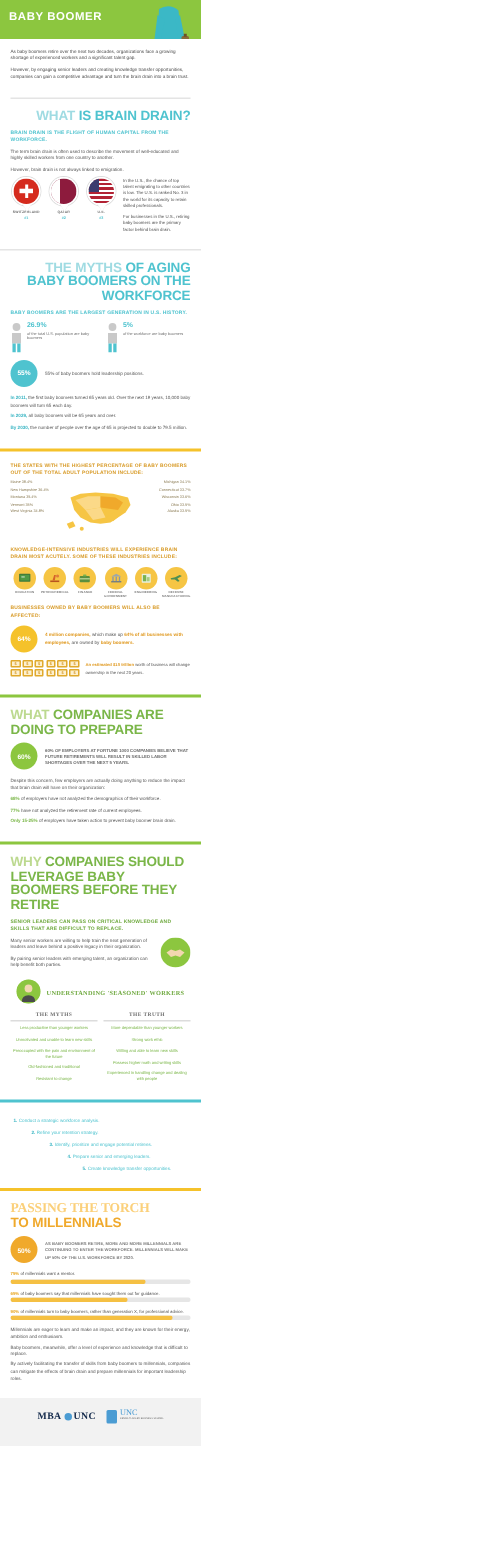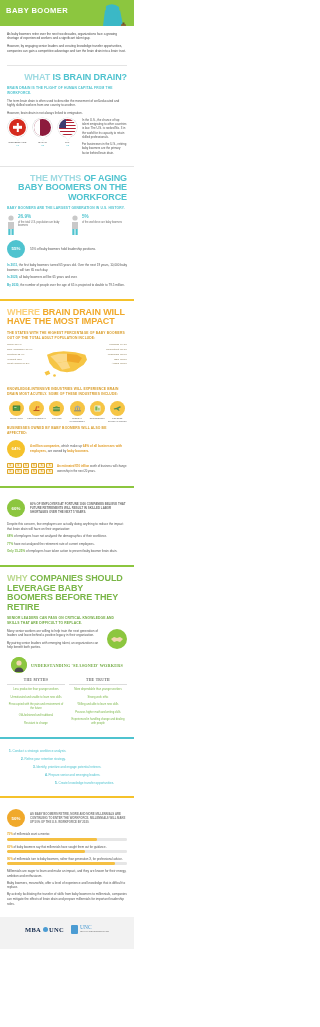--- a/index.html
+++ b/index.html
@@ -350,24 +350,20 @@
       <b class="teal-t">In 2029,</b><span> all baby boomers will be 65 years and over.</span>
     </div>
     <div class="stat-line">
       <b class="teal-t">By 2030,</b><span> the number of people over the age of 65 is projected to double to 79.5 million.</span>
     </div>
   </div>
 
   <div class="bar-accent"></div>
 
   <div class="sec orange">
-    <h2 class="sec-h">
-      <span class="lead">WHERE</span>
-      <span>BRAIN DRAIN WILL HAVE THE MOST IMPACT</span>
-    </h2>
     <div class="sub">THE STATES WITH THE HIGHEST PERCENTAGE OF BABY BOOMERS OUT OF THE TOTAL ADULT POPULATION INCLUDE:</div>
 
     <div class="map-block">
       <div class="state-col">
         <div class="state-item"><span>Maine</span> <span>38.4%</span></div>
         <div class="state-item"><span>New Hampshire</span> <span>36.4%</span></div>
         <div class="state-item"><span>Montana</span> <span>35.4%</span></div>
         <div class="state-item"><span>Vermont</span> <span>35%</span></div>
         <div class="state-item"><span>West Virginia</span> <span>34.8%</span></div>
       </div>
@@ -484,20 +480,24 @@
       </div>
       <div class="money-txt">
         <b style="color:#e09a22">An estimated $10 trillion</b><span> worth of business will change ownership in the next 20 years.</span>
       </div>
     </div>
   </div>
 
   <div class="bar-accent green"></div>
 
   <div class="sec green">
+    <h2 class="sec-h">
+      <span class="lead">WHAT</span>
+      <span>COMPANIES ARE DOING TO PREPARE</span>
+    </h2>
     <div class="badge-row">
       <div class="badge green-b">60%</div>
       <div class="badge-txt" style="font-weight:bold;font-size:2.9px;color:#6d6d6d">60% OF EMPLOYERS AT FORTUNE 1000 COMPANIES BELIEVE THAT FUTURE RETIREMENTS WILL RESULT IN SKILLED LABOR SHORTAGES OVER THE NEXT 5 YEARS.</div>
     </div>
     <div class="body-t">Despite this concern, few employers are actually doing anything to reduce the impact that brain drain will have on their organization:</div>
     <div class="stat-line">
       <b class="green-t">68%</b><span> of employers have not analyzed the demographics of their workforce.</span>
     </div>
     <div class="stat-line">
       <b class="green-t">77%</b><span> have not analyzed the retirement rate of current employees.</span>
@@ -565,20 +565,24 @@
       <div class="step" style="margin-left:14px"><b>2.</b> <span>Refine your retention strategy.</span></div>
       <div class="step" style="margin-left:26px"><b>3.</b> <span>Identify, prioritize and engage potential retirees.</span></div>
       <div class="step" style="margin-left:38px"><b>4.</b> <span>Prepare senior and emerging leaders.</span></div>
       <div class="step" style="margin-left:48px"><b>5.</b> <span>Create knowledge transfer opportunities.</span></div>
     </div>
   </div>
 
   <div class="bar-accent"></div>
 
   <div class="sec orange">
+    <h2 class="sec-h" style="font-family:'Liberation Serif',serif">
+      <span class="lead">PASSING THE TORCH</span><br>
+      <span style="font-family:'Liberation Sans',sans-serif">TO MILLENNIALS</span>
+    </h2>
     <div class="badge-row">
       <div class="badge orange-b">50%</div>
       <div class="badge-txt" style="font-weight:bold;font-size:2.8px;color:#7d7d7d">AS BABY BOOMERS RETIRE, MORE AND MORE MILLENNIALS ARE CONTINUING TO ENTER THE WORKFORCE. MILLENNIALS WILL MAKE UP 50% OF THE U.S. WORKFORCE BY 2020.</div>
     </div>
 
     <div class="bar-wrap">
       <div class="bar-label"><b>75%</b><span> of millennials want a mentor.</span></div>
       <div class="bar-track">
           <div class="bar-fill" style="width:75%"></div>
         </div>

